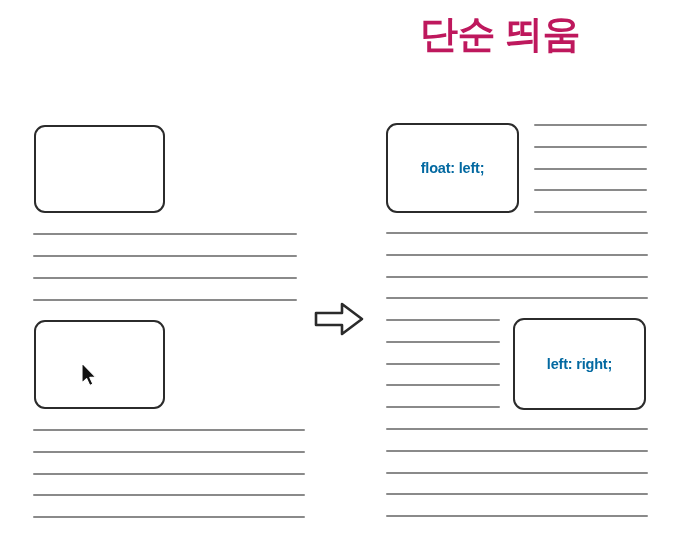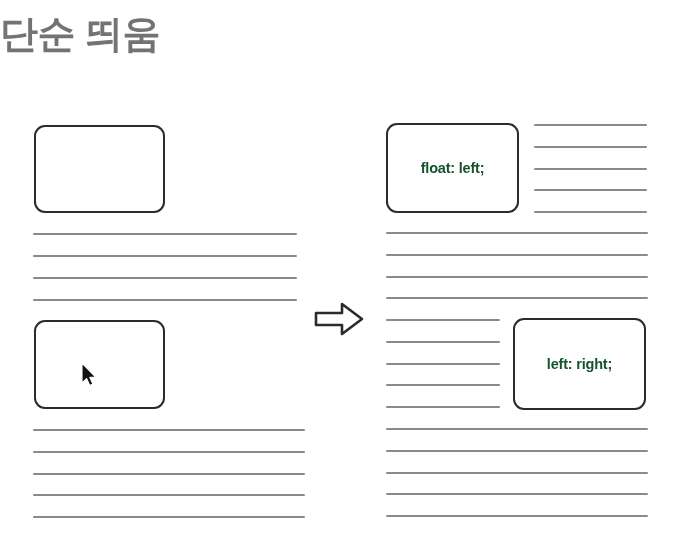--- a/index.html
+++ b/index.html
@@ -16,25 +16,25 @@
     font-family: "Liberation Sans", "DejaVu Sans", sans-serif;
     color: #231f20;
   }
 
   
   .page-title {
     position: absolute;
     top: 9px;
     left: 0;
     width: 580px;
-    text-align: left;
+    text-align: right;
     font-size: 38px;
     font-weight: 700;
     letter-spacing: -0.5px;
-    color: #737373;
+    color: #be185d;
     line-height: 1.35;
     white-space: nowrap;
   }
 
   
   .line {
     position: absolute;
     height: 2px;
     background: #8a8a8a;
     border-radius: 1px;
@@ -47,21 +47,21 @@
     background: #ffffff;
     border: 2.5px solid #2b2b2b;
     border-radius: 11px;
     display: flex;
     align-items: center;
     justify-content: center;
   }
   .box-label {
     font-size: 14.5px;
     font-weight: 700;
-    color: #14532d;
+    color: #0369a1;
     letter-spacing: -0.2px;
     white-space: nowrap;
   }
 
   
   #box-empty-top    { left: 34px;  top: 125px; width: 131px; height: 88px; }
   #box-empty-bottom { left: 34px;  top: 320px; width: 131px; height: 89px; }
 
   
   #box-float-left   { left: 386px; top: 123px; width: 133px; height: 90px; }

